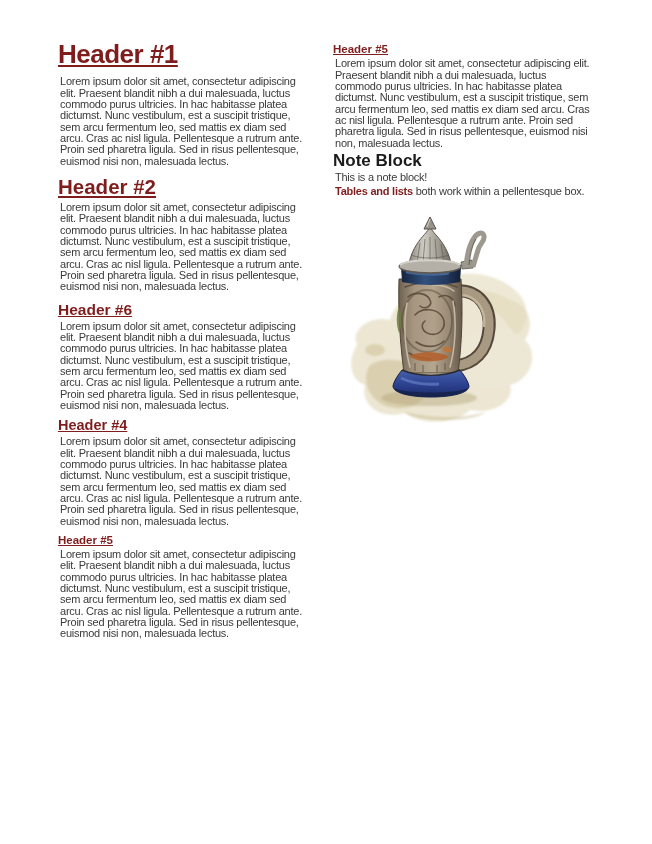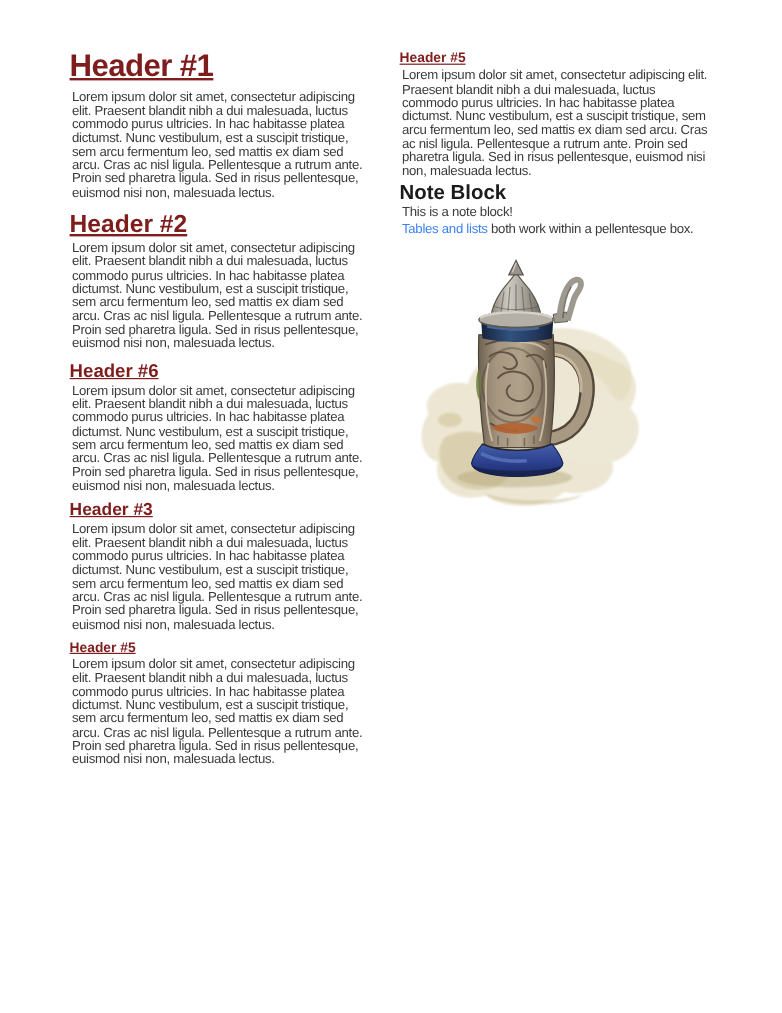--- a/index.html
+++ b/index.html
@@ -22,42 +22,42 @@
 
   p.body{
     font-size:11px;line-height:1.03;letter-spacing:-0.24px;
     color:#3a3a3a;margin:2px;
   }
   .col-right p.lorem{max-width:255px;}
   .label{
     font-size:17px;font-weight:700;color:#1b1b1b;
     line-height:1.15;margin:2px 0 1px;
   }
-  p.body b,p.body strong{color:#3b82f6;font-weight:400;}
+  p.body b,p.body strong{color:#7f1d1d;font-weight:700;}
   .tables-line{margin-top:1px;}
 
   figure.stein{margin:18px 0 0 12px;padding:0;width:212px;height:220px;}
   figure.stein svg{display:block;}
 </style>
 </head>
 <body>
 
 <div class="page">
 
   <div class="col-left">
     <h1>Header #1</h1>
     <p class="body">Lorem ipsum dolor sit amet, consectetur adipiscing elit. Praesent blandit nibh a dui malesuada, luctus commodo purus ultricies. In hac habitasse platea dictumst. Nunc vestibulum, est a suscipit tristique, sem arcu fermentum leo, sed mattis ex diam sed arcu. Cras ac nisl ligula. Pellentesque a rutrum ante. Proin sed pharetra ligula. Sed in risus pellentesque, euismod nisi non, malesuada lectus.</p>
 
     <h2>Header #2</h2>
     <p class="body">Lorem ipsum dolor sit amet, consectetur adipiscing elit. Praesent blandit nibh a dui malesuada, luctus commodo purus ultricies. In hac habitasse platea dictumst. Nunc vestibulum, est a suscipit tristique, sem arcu fermentum leo, sed mattis ex diam sed arcu. Cras ac nisl ligula. Pellentesque a rutrum ante. Proin sed pharetra ligula. Sed in risus pellentesque, euismod nisi non, malesuada lectus.</p>
 
     <h3>Header #6</h3>
     <p class="body">Lorem ipsum dolor sit amet, consectetur adipiscing elit. Praesent blandit nibh a dui malesuada, luctus commodo purus ultricies. In hac habitasse platea dictumst. Nunc vestibulum, est a suscipit tristique, sem arcu fermentum leo, sed mattis ex diam sed arcu. Cras ac nisl ligula. Pellentesque a rutrum ante. Proin sed pharetra ligula. Sed in risus pellentesque, euismod nisi non, malesuada lectus.</p>
 
-    <h4>Header #3</h4>
+    <h4>Header #4</h4>
     <p class="body">Lorem ipsum dolor sit amet, consectetur adipiscing elit. Praesent blandit nibh a dui malesuada, luctus commodo purus ultricies. In hac habitasse platea dictumst. Nunc vestibulum, est a suscipit tristique, sem arcu fermentum leo, sed mattis ex diam sed arcu. Cras ac nisl ligula. Pellentesque a rutrum ante. Proin sed pharetra ligula. Sed in risus pellentesque, euismod nisi non, malesuada lectus.</p>
 
     <h5>Header #5</h5>
     <p class="body">Lorem ipsum dolor sit amet, consectetur adipiscing elit. Praesent blandit nibh a dui malesuada, luctus commodo purus ultricies. In hac habitasse platea dictumst. Nunc vestibulum, est a suscipit tristique, sem arcu fermentum leo, sed mattis ex diam sed arcu. Cras ac nisl ligula. Pellentesque a rutrum ante. Proin sed pharetra ligula. Sed in risus pellentesque, euismod nisi non, malesuada lectus.</p>
   </div>
 
   <div class="col-right">
     <h5>Header #5</h5>
     <p class="body lorem">Lorem ipsum dolor sit amet, consectetur adipiscing elit. Praesent blandit nibh a dui malesuada, luctus commodo purus ultricies. In hac habitasse platea dictumst. Nunc vestibulum, est a suscipit tristique, sem arcu fermentum leo, sed mattis ex diam sed arcu. Cras ac nisl ligula. Pellentesque a rutrum ante. Proin sed pharetra ligula. Sed in risus pellentesque, euismod nisi non, malesuada lectus.</p>
 

